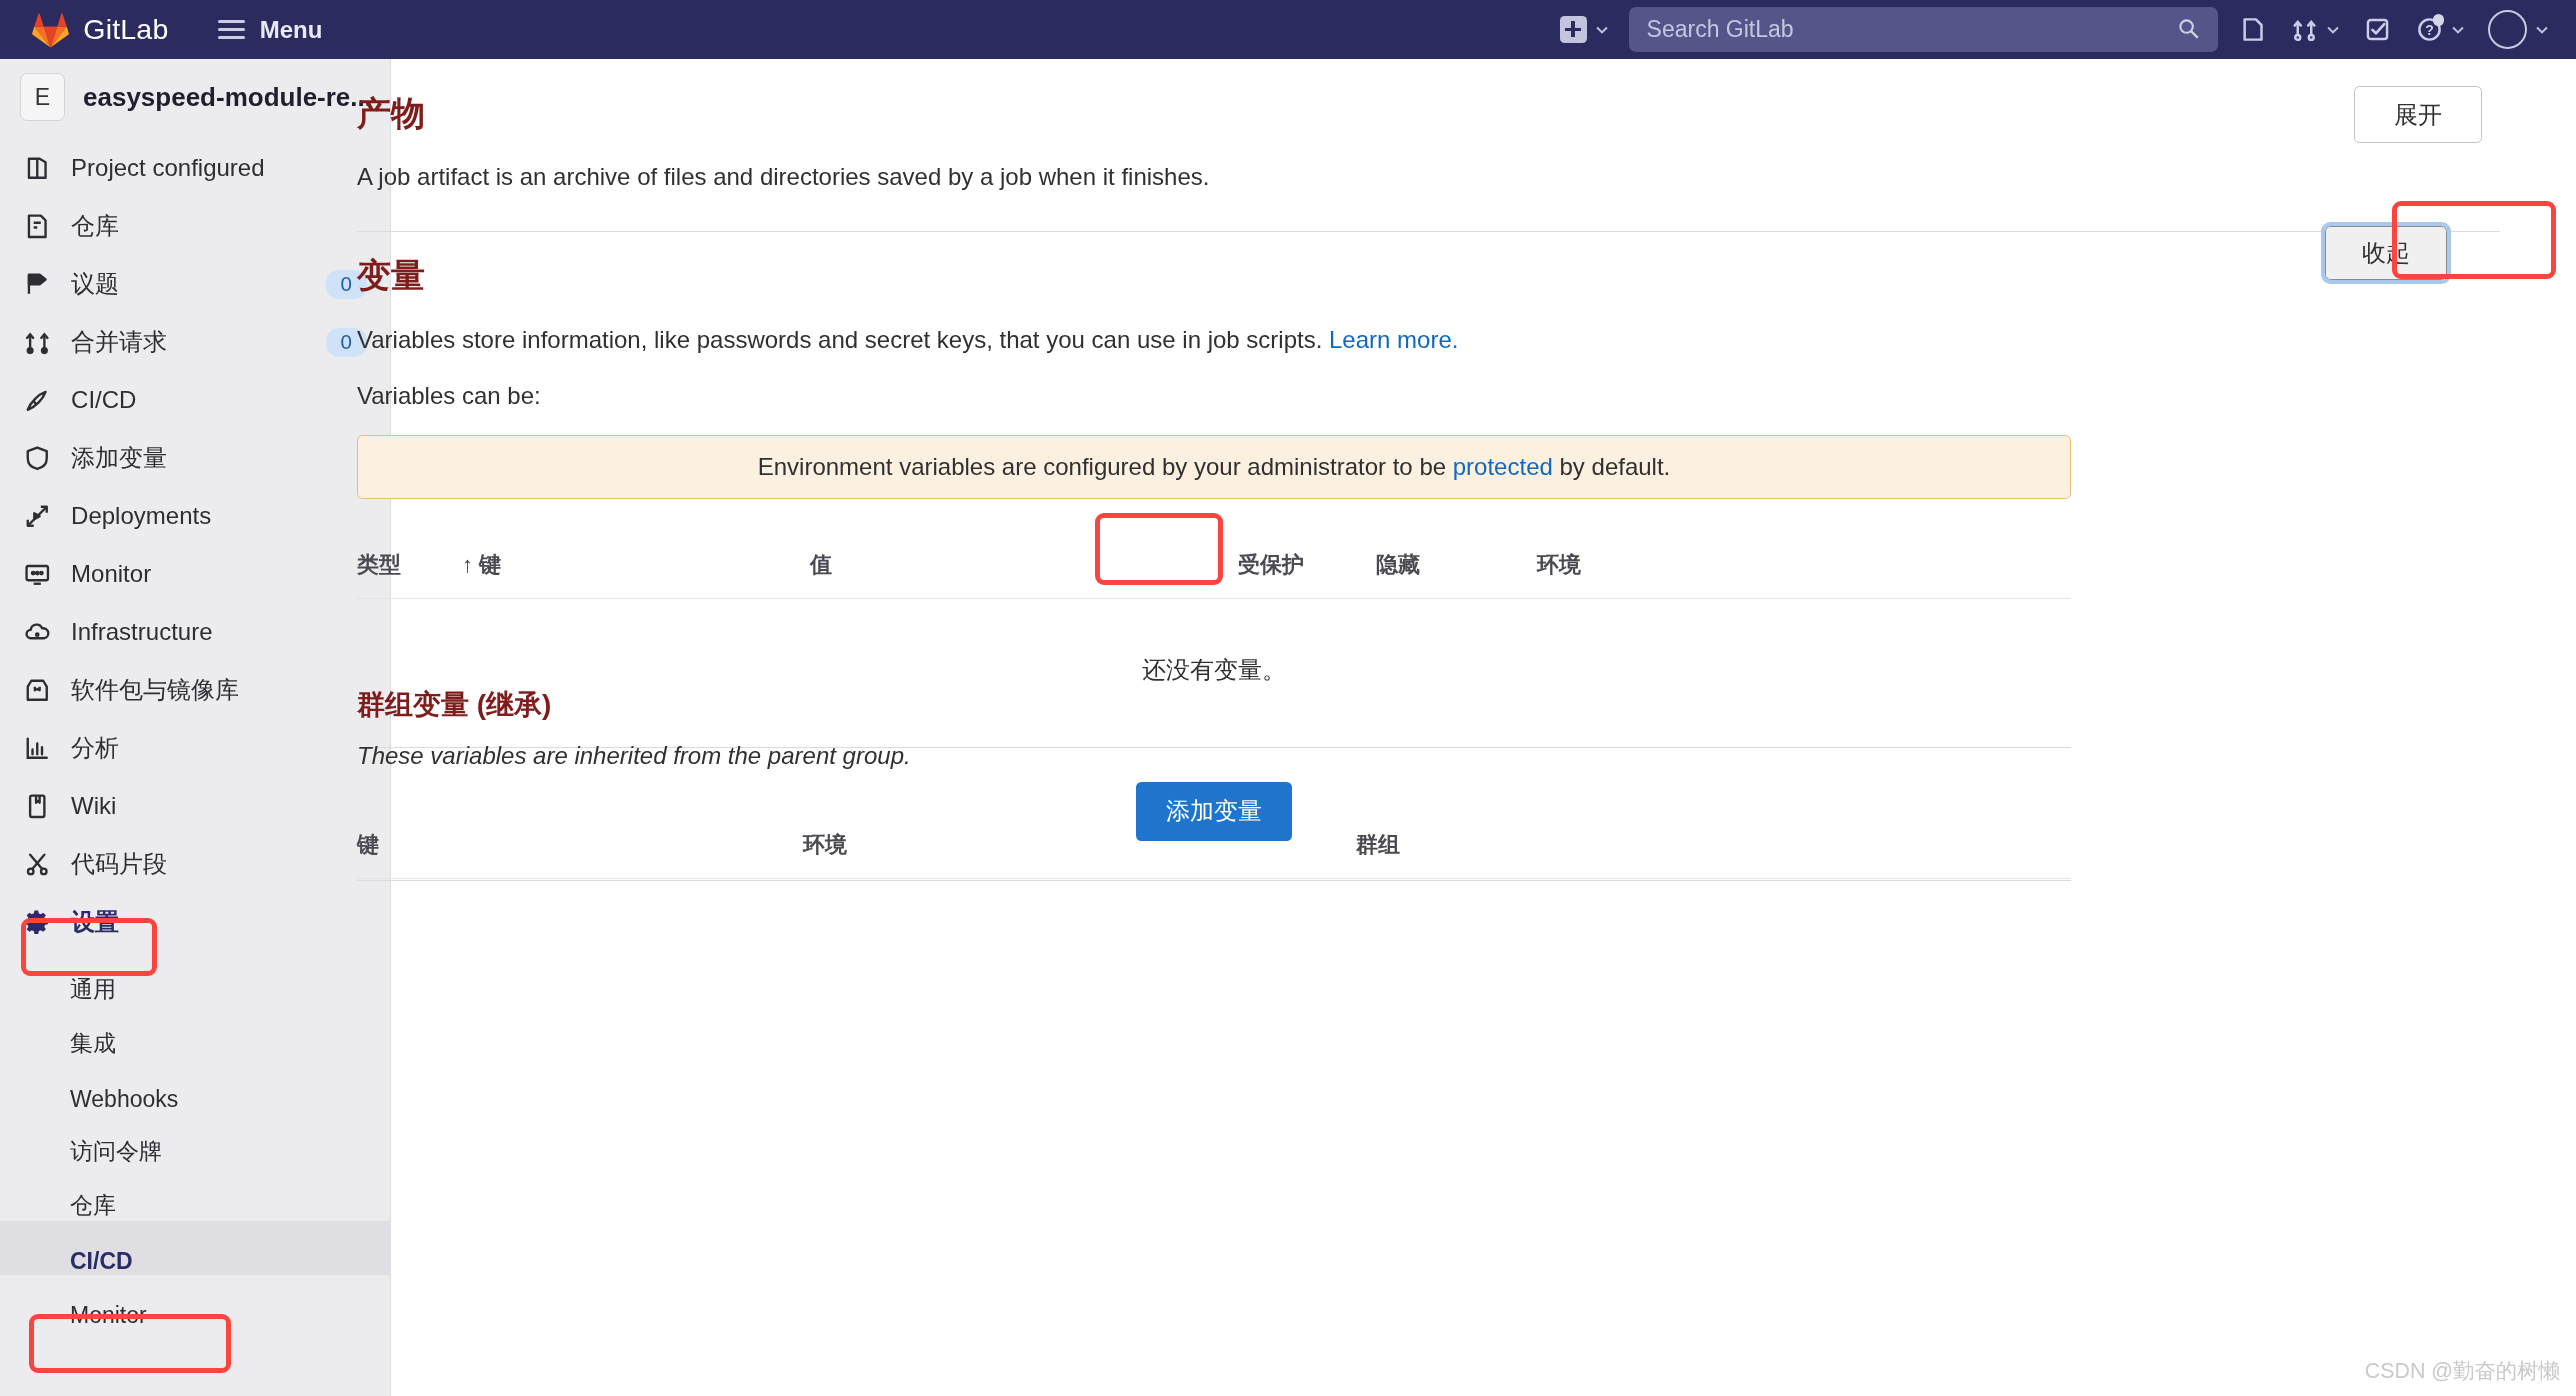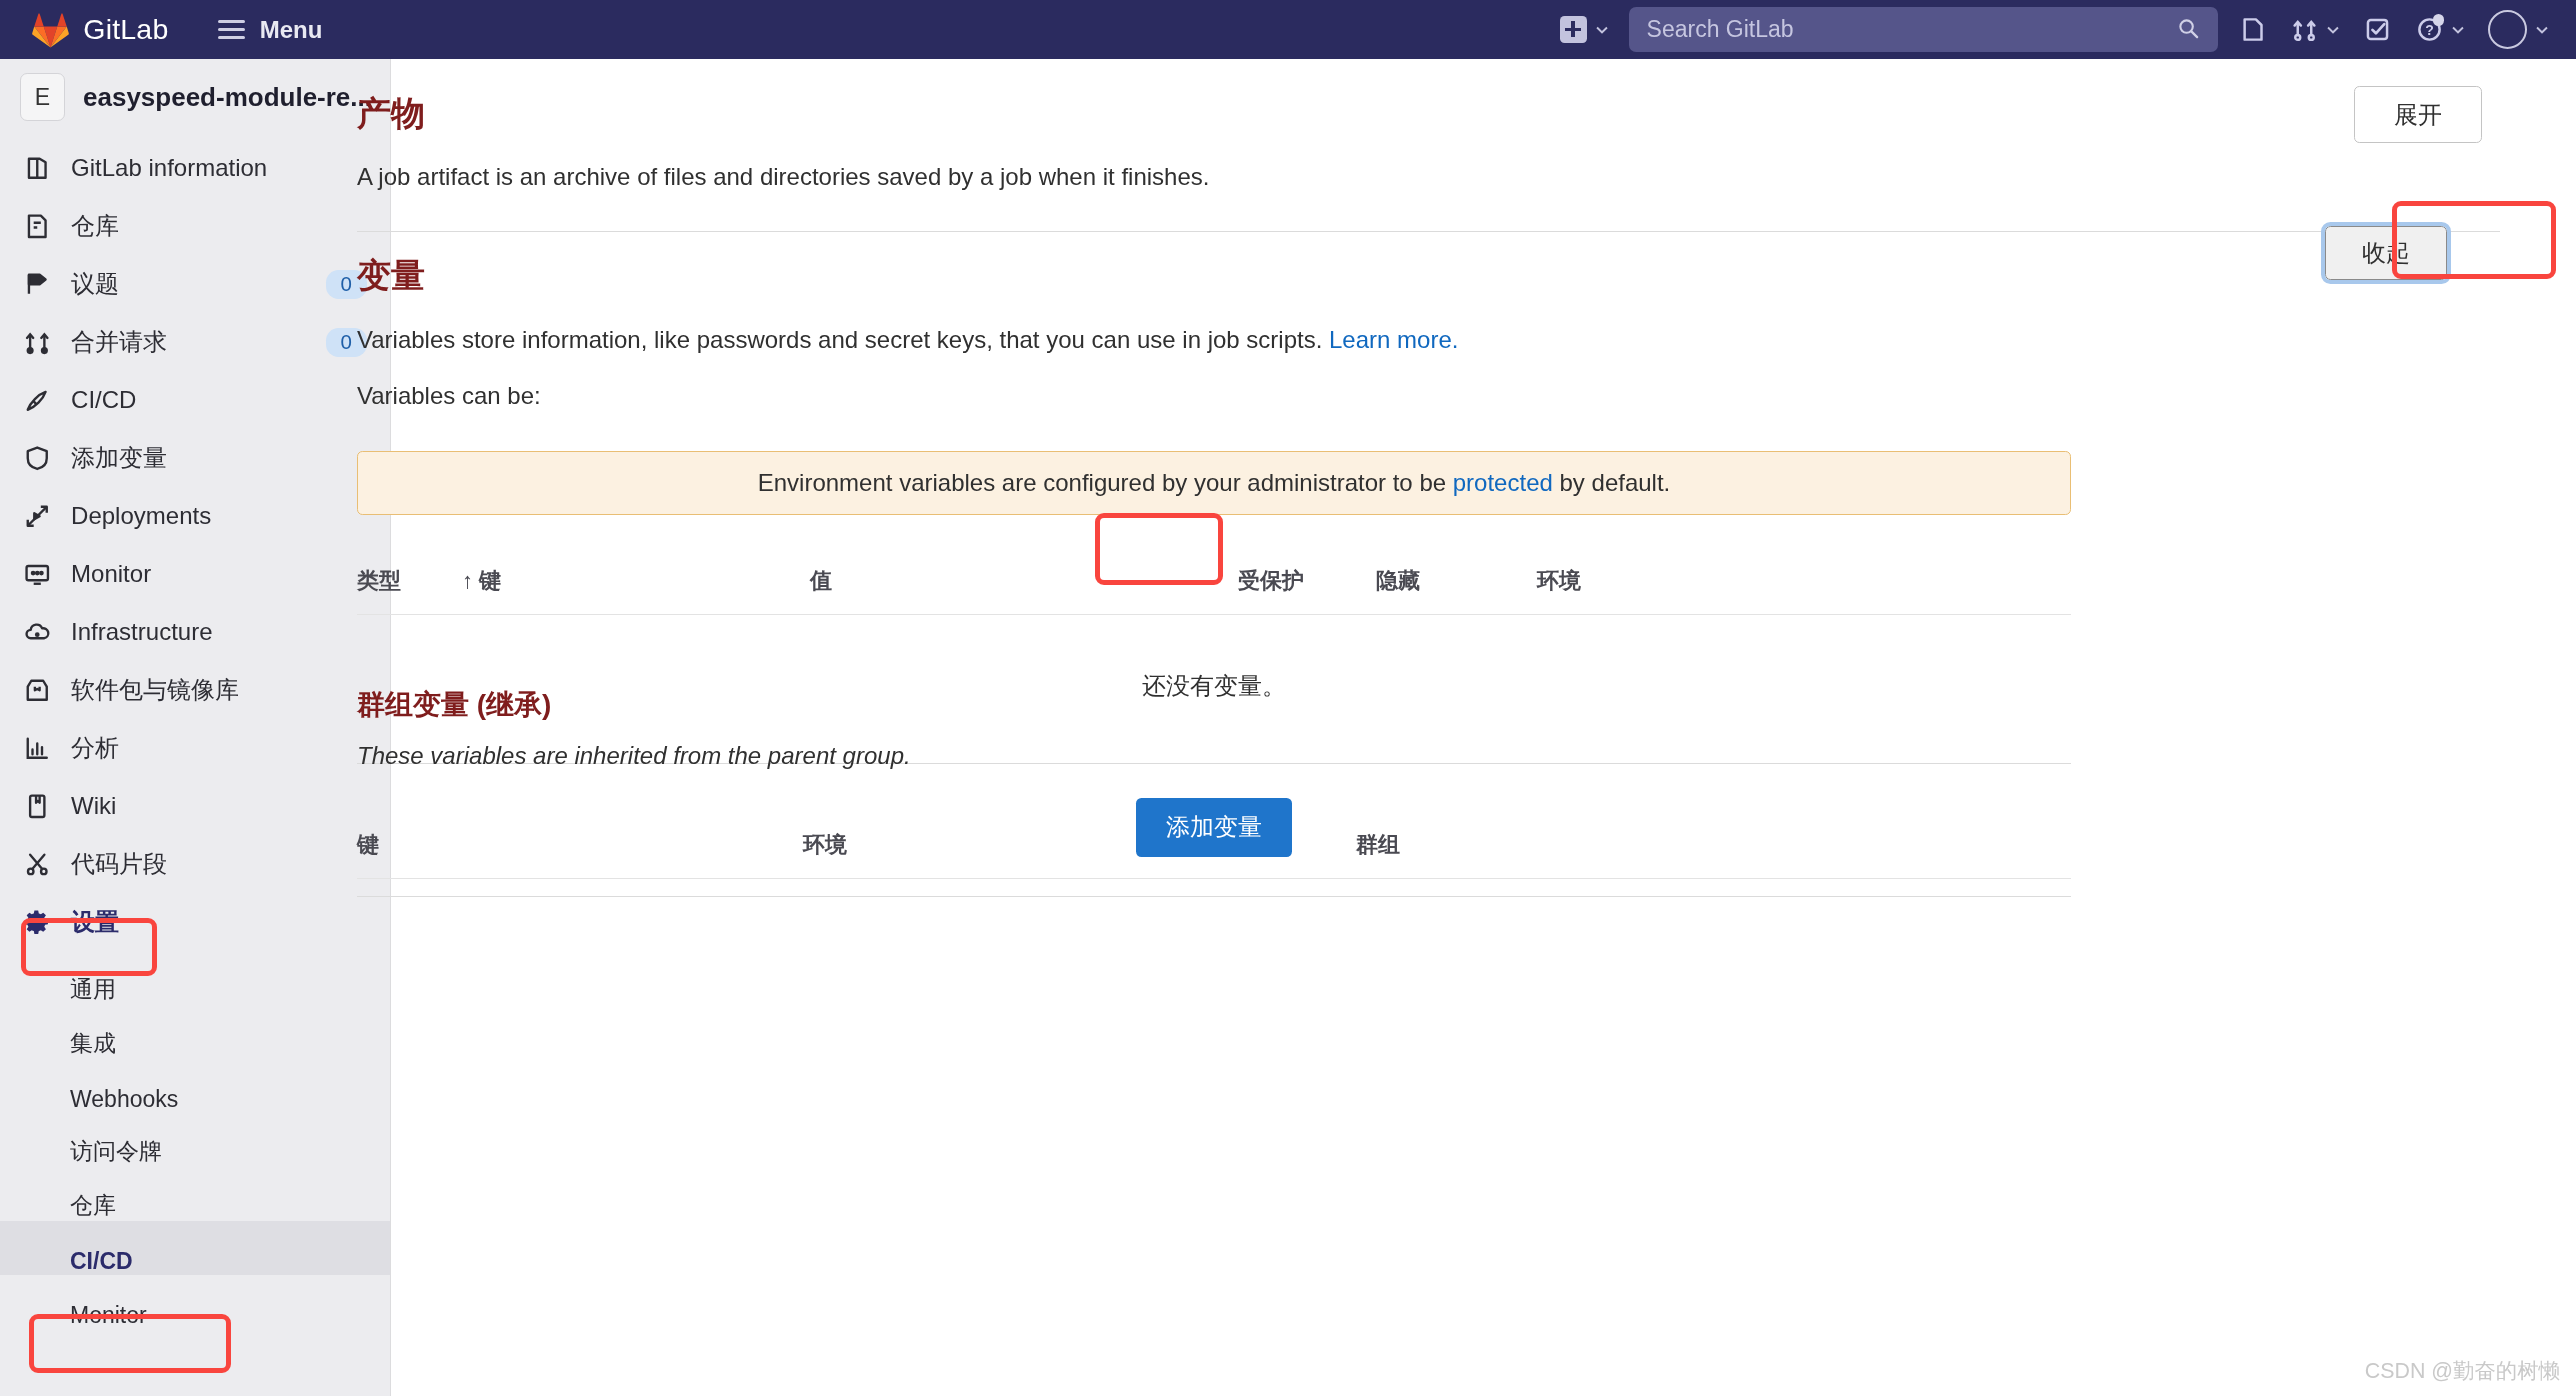--- a/index.html
+++ b/index.html
@@ -258,21 +258,21 @@
 
   <div class="nav-list">
 
     <div class="nav-row">
       <span class="si">
         <svg viewBox="0 0 24 24" fill="none" stroke="#2d2d34" stroke-width="2" stroke-linejoin="round">
             <path d="M5 4h9l5 3v13H5z"></path>
             <path d="M12 4v16"></path>
           </svg>
       </span>
-      <span class="lbl">GitLab information</span>
+      <span class="lbl">Project configured</span>
     </div>
 
     <div class="nav-row">
       <span class="si">
         <svg viewBox="0 0 24 24" fill="none" stroke="#2d2d34" stroke-width="2" stroke-linejoin="round">
             <path d="M5 3h10l4 4v14H5z"></path>
             <path d="M9 9h6M9 13h3"></path>
           </svg>
       </span>
       <span class="lbl">仓库</span>
@@ -456,21 +456,21 @@
     <div class="sec-title">变量</div>
 
     <div class="body-txt" style="margin-top:23px;">
       <span>Variables store information, like passwords and secret keys, that you can use in job scripts.</span>
       <a class="lk" href="#">Learn more.</a>
     </div>
 
     <div class="body-txt" style="margin-top:19.6px;">Variables can be:</div>
 
 
-    <div class="alert" style="margin-top:37px; width:1714px;">
+    <div class="alert" style="margin-top:21px; width:1714px;">
       <span>Environment variables are configured by your administrator to be</span>
       <a class="lk" href="#">protected</a>
       <span>by default.</span>
     </div>
 
     <table class="vt" style="margin-top:39px; width:1714px;">
       <thead>
         <tr>
           <th style="width:105px;">类型</th>
           <th style="width:348px;">↑ 键</th>

